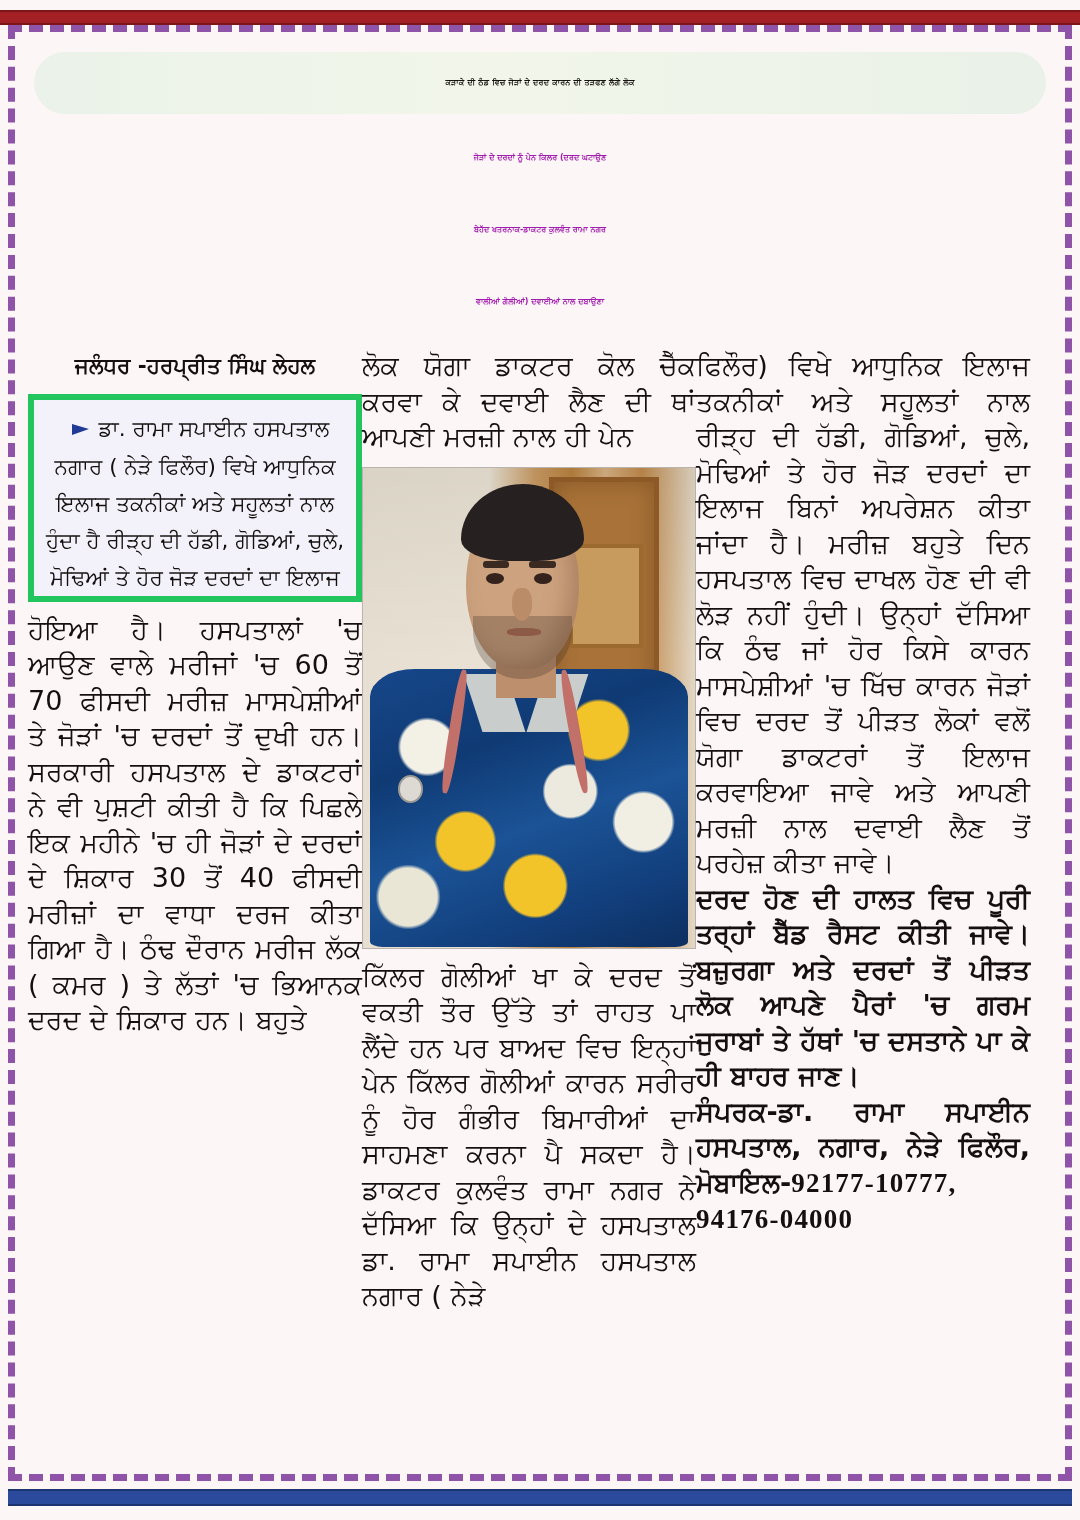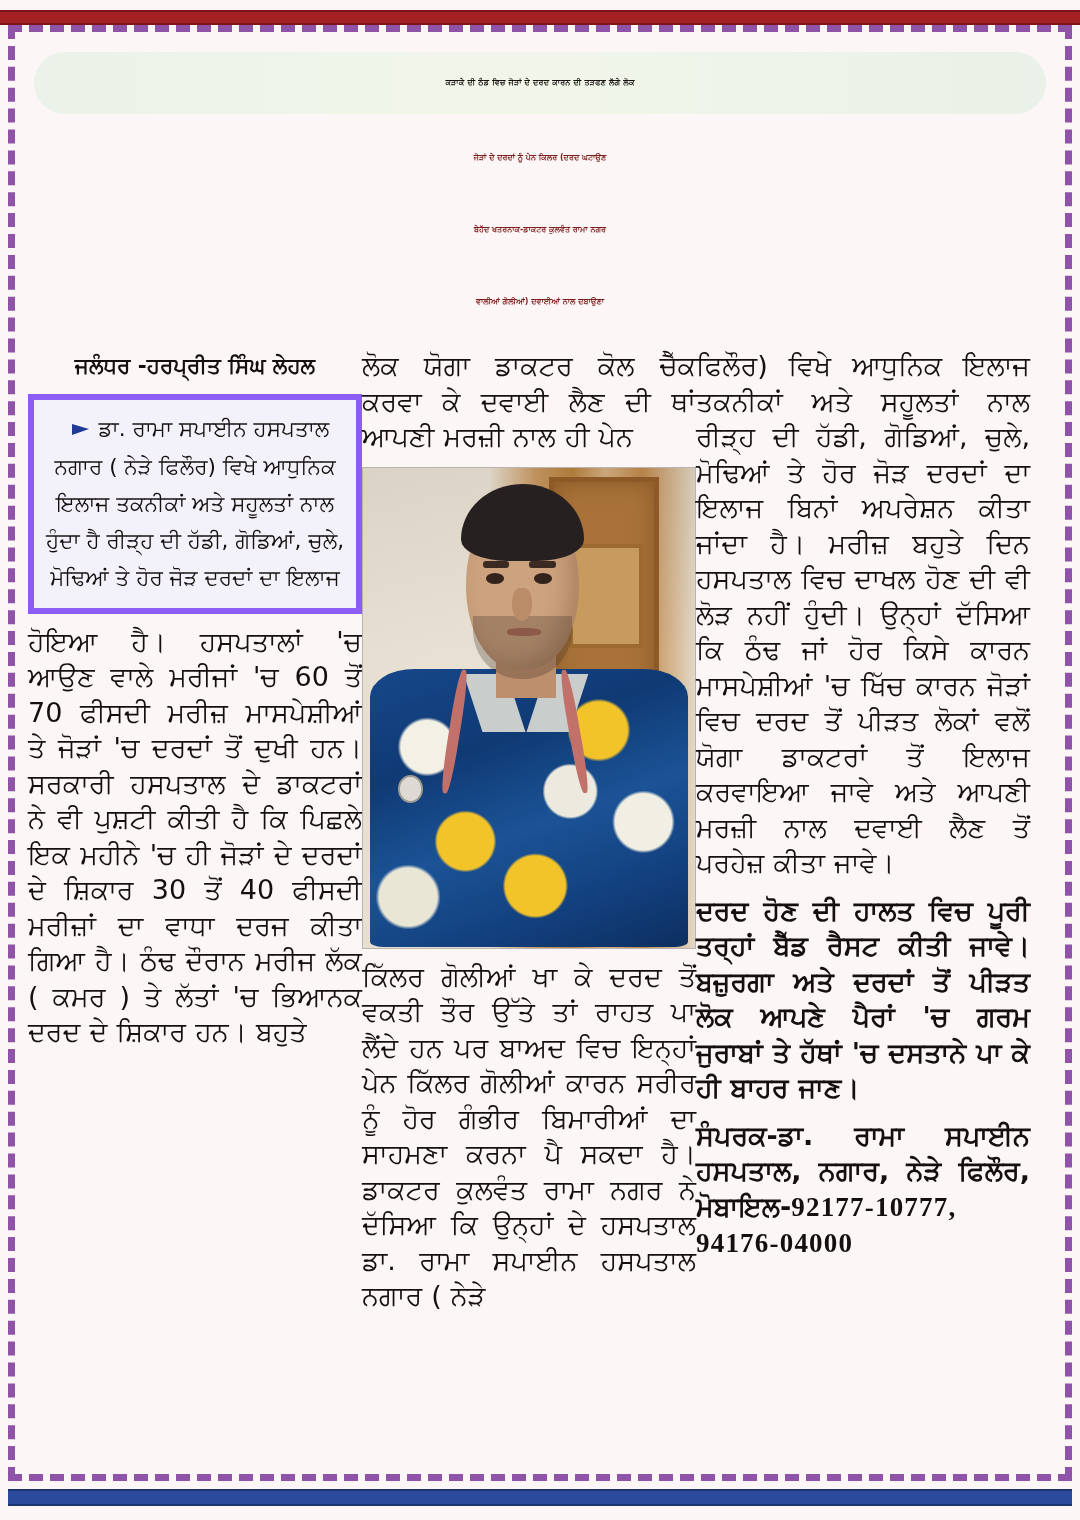--- a/index.html
+++ b/index.html
@@ -90,21 +90,21 @@
     color: #16120f;
     letter-spacing: 0.2px;
     white-space: nowrap;
   }
 
   
   .headline {
     margin: 8px 4px 2px 4px;
     font-family: "DejaVu Sans", "Liberation Sans", sans-serif;
     font-weight: 700;
-    color: #7f1d1d;
+    color: #a21caf;
     text-align: center;
   }
   .headline .hl {
     display: block;
     font-size: 54px;
     line-height: 72px;
     white-space: nowrap;
   }
 
   
@@ -123,38 +123,37 @@
     font-size: 27px;
     line-height: 35.5px;
     color: #15100f;
     text-align: justify;
     text-align-last: left;
     margin: 0;
     word-spacing: 0.5px;
   }
   .para.bold {
     font-weight: 700;
-    margin-top: 12px;
   }
   .byline {
     font-family: "DejaVu Sans", "Liberation Sans", sans-serif;
     font-size: 21.5px;
     line-height: 35.5px;
     font-weight: 700;
     color: #15100f;
     text-align: center;
     margin: 0 0 2px 0;
   }
 
   
   .callout {
-    border: 6px solid #8b5cf6;
+    border: 6px solid #22c55e;
     background: #f3f2fa;
     margin: 10px 0 10px 0;
-    padding: 10px 10px 12px 10px;
+    padding: 10px 10px 0 10px;
     box-sizing: border-box;
   }
   .callout-inner {
     font-family: "DejaVu Sans", "Liberation Sans", sans-serif;
     font-size: 21.5px;
     line-height: 37px;
     color: #15100f;
     text-align: center;
   }
   .pointer-icon {

